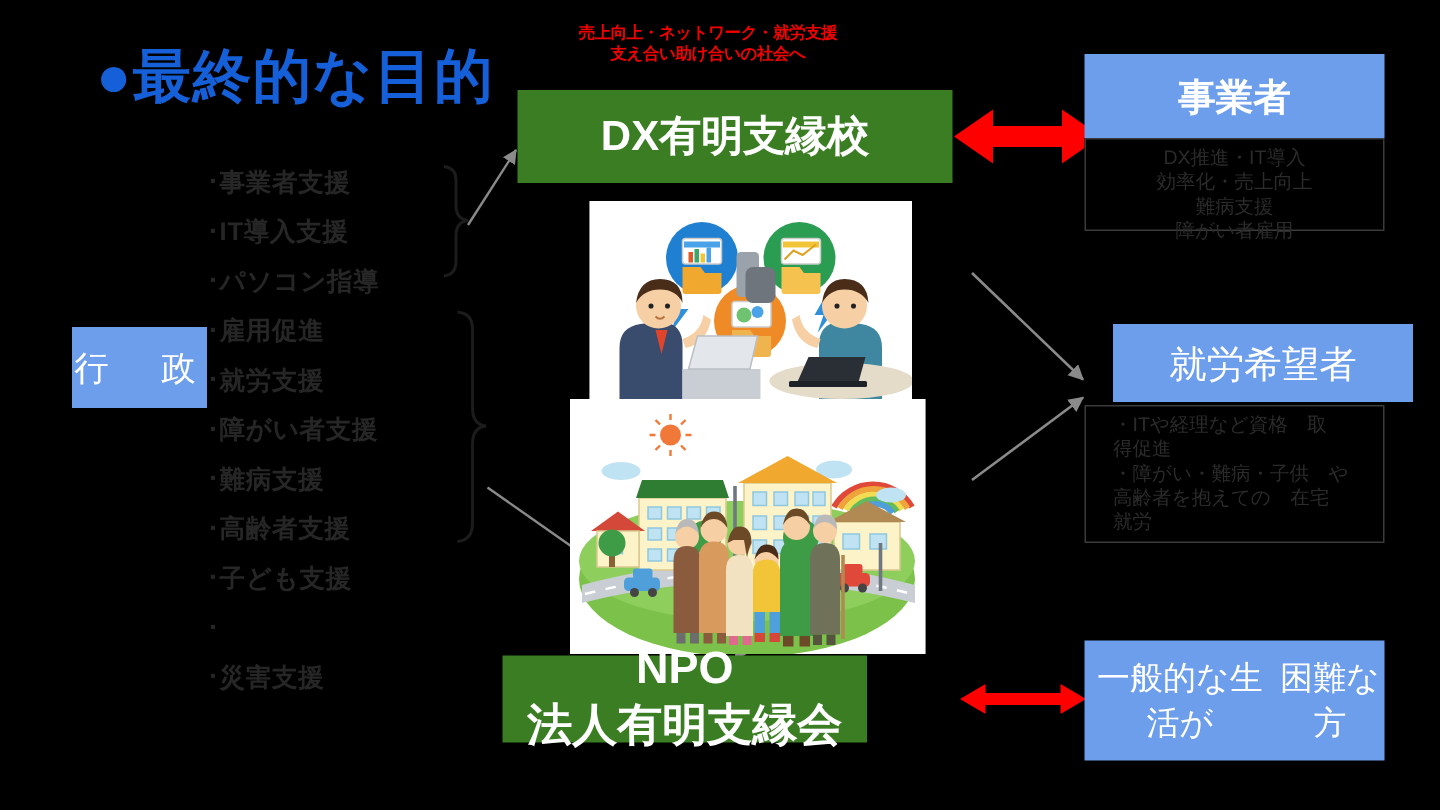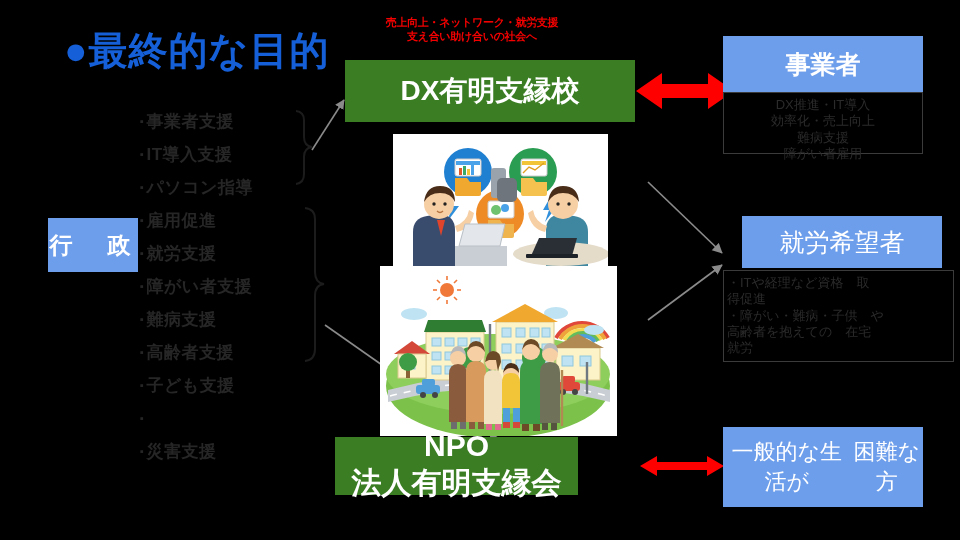--- a/index.html
+++ b/index.html
@@ -22,37 +22,37 @@
     line-height:1;height:33px;display:flex;align-items:center;
     white-space:nowrap;letter-spacing:0.5px;}
   .gov-list .li .dot{font-size:11px;margin-right:2px;}
 
   
   .box{position:absolute;display:flex;align-items:center;justify-content:center;
     text-align:center;color:#fff;}
   .green{background:#3a7d22;font-weight:700;}
   .blue{background:#6d9eeb;}
   .gov-box{left:48px;top:218px;width:90px;height:54px;font-size:23px;
-    letter-spacing:6px;font-weight:700;}
+    letter-spacing:6px;font-weight:400;}
 
   .green-top{left:345px;top:60px;width:290px;height:62px;font-size:28px;}
   .green-bottom{left:335px;top:437px;width:243px;height:58px;font-size:30px;flex-direction:column;}
   .green b{font-weight:700;}
 
   .blue-1{left:723px;top:36px;width:200px;height:56px;font-size:25px;font-weight:bold;}
   .blue-2{left:742px;top:216px;width:200px;height:52px;font-size:25px;}
   .blue-3{left:723px;top:427px;width:200px;height:80px;font-size:22px;
     line-height:1.35;flex-direction:row;}
 
   .detail{position:absolute;border:1px solid #3b3b3b;background:#000;
     color:#2b2b2b;font-weight:400;line-height:1.25;}
   .detail-1{left:723px;top:92px;width:200px;height:62px;font-size:13px;
     text-align:center;padding-top:4px;box-sizing:border-box;}
-  .detail-2{left:723px;top:270px;width:231px;height:92px;font-size:13px;
-    text-align:left;padding:4px 3px;box-sizing:border-box;}
+  .detail-2{left:723px;top:270px;width:200px;height:92px;font-size:13px;
+    text-align:left;padding:4px 18px;box-sizing:border-box;}
 
   
   .illus{position:absolute;background:#fff;overflow:hidden;}
   .illus-top{left:393px;top:134px;width:215px;height:132px;}
   .illus-bottom{left:380px;top:266px;width:237px;height:170px;}
 
   
   #vec{position:absolute;left:0;top:0;width:960px;height:540px;}
 </style>
 </head>

